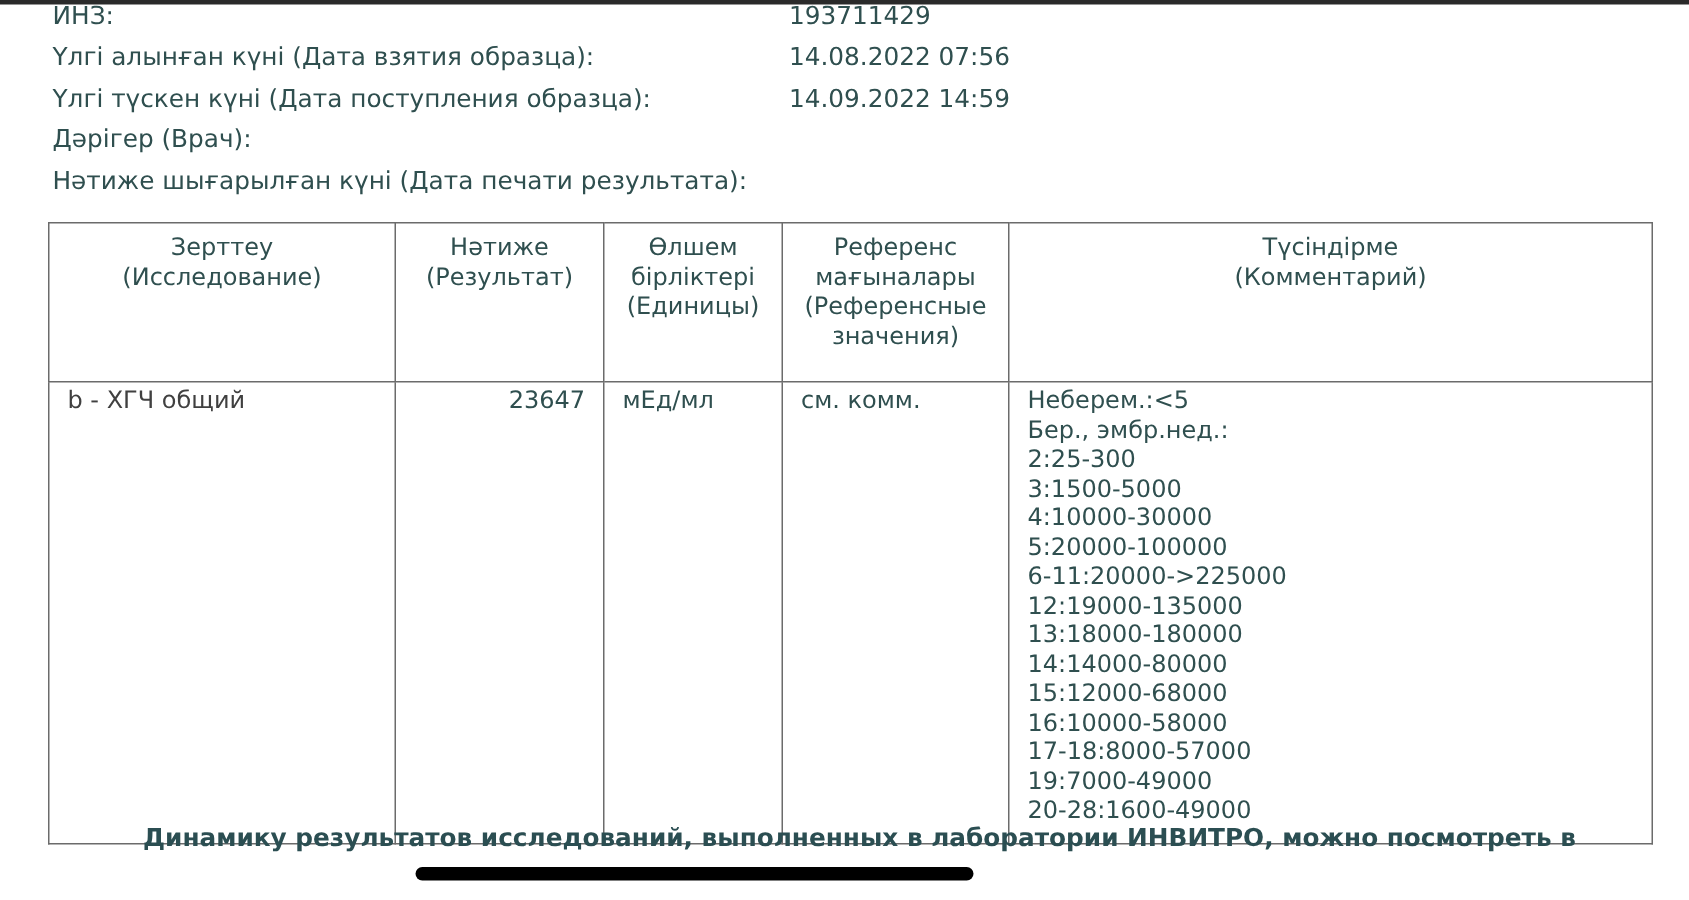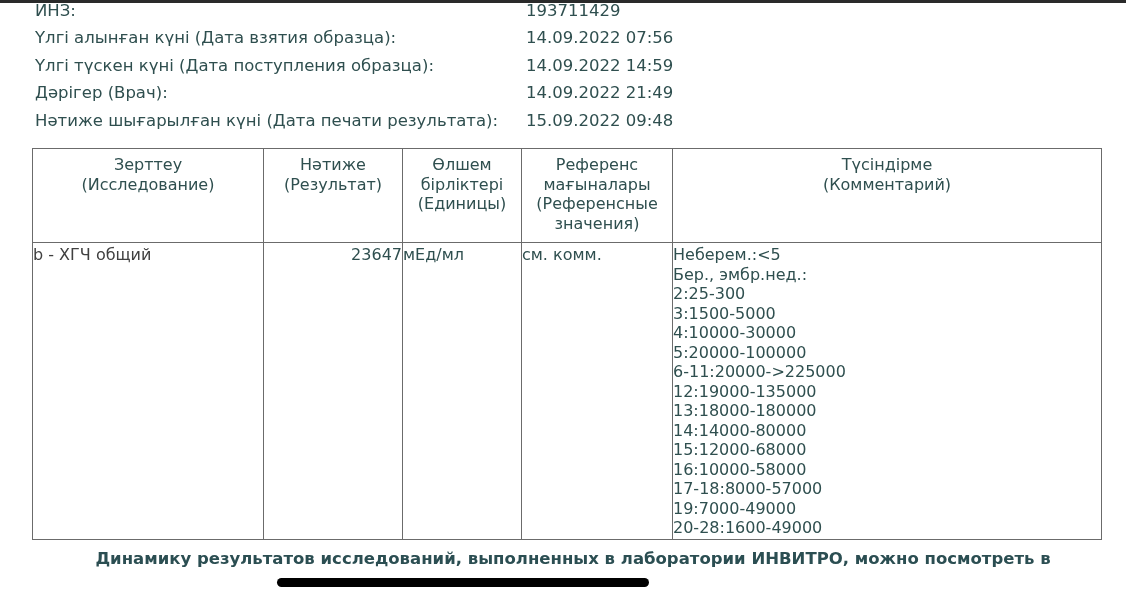--- a/index.html
+++ b/index.html
@@ -46,21 +46,21 @@
     width: 1070px;
     height: 392px;
     border-collapse: collapse;
     font-size: 16px;
     color: #2f4f4f;
     table-layout: fixed;
   }
   table.results th, table.results td {
     border: 1.5px solid #6b6b6b;
     vertical-align: top;
-    padding: 0;
+    padding: 12px;
   }
   table.results th {
     font-weight: normal;
     text-align: center;
     line-height: 19.5px;
     padding-top: 6px;
     height: 87px;
   }
   table.results td {
     line-height: 19.5px;
@@ -103,33 +103,31 @@
 
 <div class="top-strip"></div>
 
 <div>
   <div class="info-row" style="top:-1px;">
     <span class="info-label">ИНЗ:</span>
     <span class="info-value">193711429</span>
   </div>
   <div class="info-row" style="top:26px;">
     <span class="info-label">Үлгі алынған күні (Дата взятия образца):</span>
-    <span class="info-value">14.09.2022 07:56</span>
+    <span class="info-value">14.08.2022 07:56</span>
   </div>
   <div class="info-row" style="top:54px;text-align:right;">
     <span class="info-label">Үлгі түскен күні (Дата поступления образца):</span>
     <span class="info-value">14.09.2022 14:59</span>
   </div>
   <div class="info-row" style="top:81px;">
     <span class="info-label">Дәрігер (Врач):</span>
-    <span class="info-value">14.09.2022 21:49</span>
   </div>
   <div class="info-row" style="top:109px;">
     <span class="info-label">Нәтиже шығарылған күні (Дата печати результата):</span>
-    <span class="info-value">15.09.2022 09:48</span>
   </div>
 </div>
 
 <table class="results">
   <colgroup>
     <col class="col-study">
     <col class="col-result">
     <col class="col-units">
     <col class="col-ref">
     <col class="col-comment">

